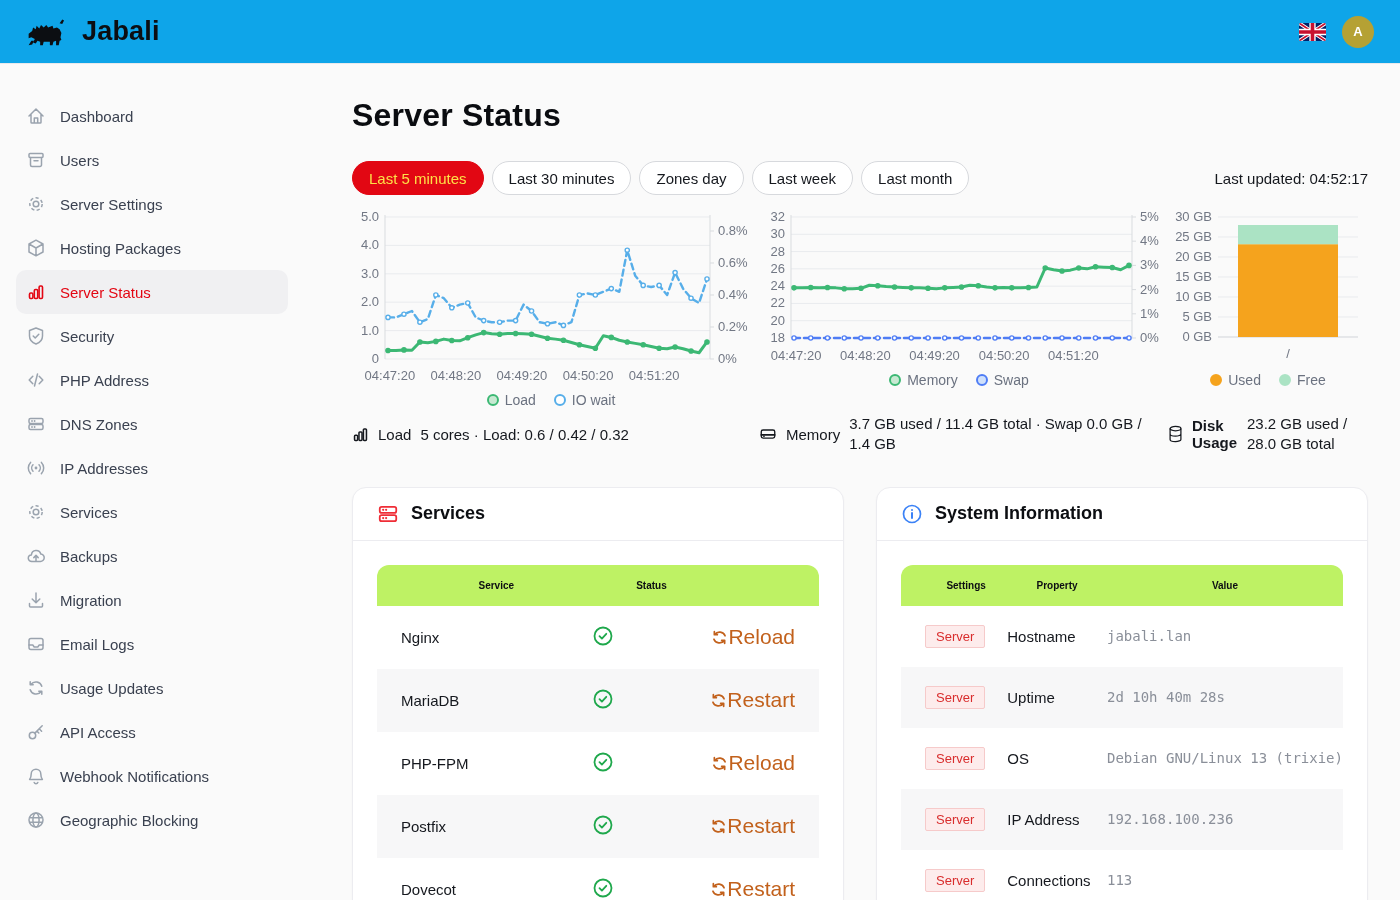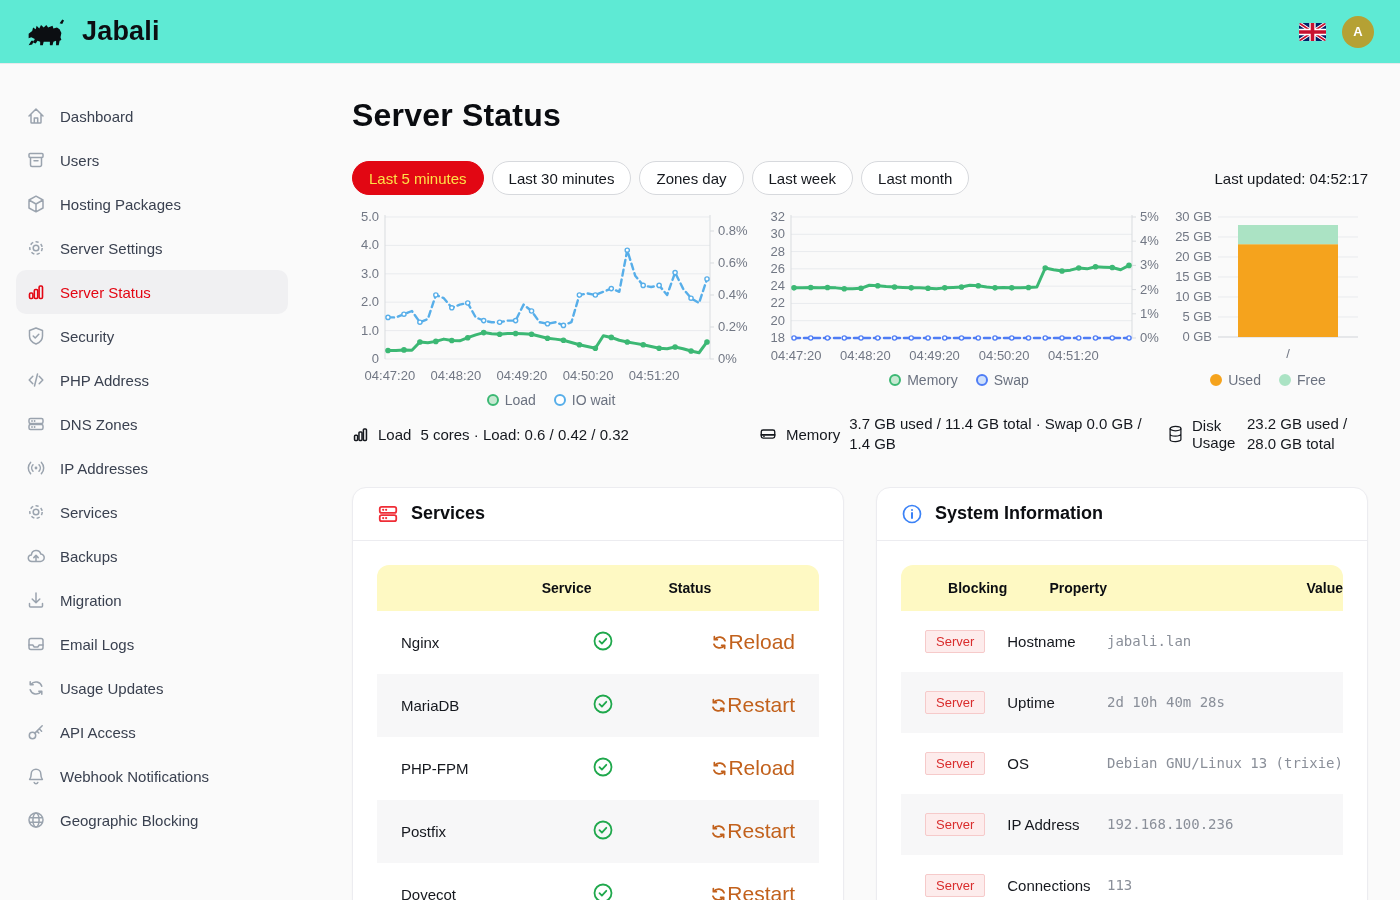--- a/index.html
+++ b/index.html
@@ -1,20 +1,20 @@
 <!DOCTYPE html>
 <html><head>
 <meta charset="utf-8">
 <style>
   * { margin:0; padding:0; box-sizing:border-box; }
   html,body { width:1400px; height:900px; overflow:hidden; background:#fafafa;
     font-family:"Liberation Sans", sans-serif; color:#15181e; }
 
   
-  .topbar { height:64px; background:#5eead4; border-bottom:1px solid #e8e9ec;
+  .topbar { height:64px; background:#0ea5e9; border-bottom:1px solid #e8e9ec;
     display:flex; align-items:center; justify-content:space-between; padding:0 26px; }
   .brand { display:flex; align-items:center; gap:10px; }
   .brand-name { font-size:27px; font-weight:800; letter-spacing:.2px; color:#0c0e12; }
   .top-right { display:flex; align-items:center; gap:16px; }
   .flag { width:27px; height:18px; border-radius:2px; overflow:hidden; display:block; }
   .avatar { width:32px; height:32px; border-radius:50%; background:#b5a134; color:#fff;
     font-size:13px; font-weight:700; display:flex; align-items:center; justify-content:center; cursor:pointer; }
 
   
   .shell { display:flex; height:836px; }
@@ -40,34 +40,34 @@
   .charts-row { margin-top:17px; display:flex; justify-content:space-between; }
   .chart-box { display:flex; flex-direction:column; align-items:center; }
   .legend { margin-top:4px; display:flex; gap:18px; align-items:center; }
   .legend-item { display:flex; align-items:center; gap:6px; font-size:14px; color:#6b7280; }
   .legend-dot { width:12px; height:12px; border-radius:50%; border:2px solid; }
 
   .summaries { margin-top:6px; display:flex; justify-content:space-between; align-items:center; }
   .summary { display:flex; align-items:center; gap:9px; font-size:15px; color:#15181e; }
   .summary svg { stroke:#15181e; flex:none; }
   .sum-label { flex:none; }
-  .sum-label.narrow { width:46px; }
+  .sum-label.narrow { width:46px;font-weight:bold; }
   .sum-text.wrap-mem { max-width:296px; line-height:1.35; }
   .sum-text.wrap-disk { max-width:126px; line-height:1.35; }
 
   
   .cards-row { margin-top:32px; display:flex; justify-content:space-between; }
   .card { width:492px; background:#fff; border:1px solid #ececf0; border-radius:14px;
     box-shadow:0 1px 2px rgba(0,0,0,.04); overflow:hidden; }
   .card-header { padding:15px 24px; display:flex; align-items:center; gap:12px;
     border-bottom:1px solid #ececf0; }
   .card-title { font-size:18px; font-weight:700; color:#0c0e12; }
   .card-body { padding:24px; }
   .inner-table { width:100%; border-collapse:collapse; border-radius:12px; overflow:hidden; display:table; }
-  .inner-table th { background:#fef9c3; text-align:right; font-size:14px; font-weight:700;
+  .inner-table th { background:#bef264; text-align:center; font-size:10px; font-weight:700;
     color:#0c0e12; padding:15px 0; }
   .inner-table td { padding:19px 0; font-size:15px; }
   .inner-table tr.odd td { background:#f7f7f8; }
   .pad-first { padding-left:24px !important; }
   .action-cell { text-align:right; padding-right:24px !important; }
   .action-link { display:inline-flex; align-items:center; gap:1px; color:#c2611c;
     font-size:21px; cursor:pointer; }
   .badge { display:inline-block; padding:3px 10px; border-radius:2px; background:#fdecec;
     border:1px solid #f6caca; color:#d92d2d; font-size:13px; }
   .mono-val { font-family:"DejaVu Sans Mono", monospace; font-size:14px; color:#8a8f99;
@@ -115,34 +115,34 @@
       <span style="display:flex">
           <svg width="20" height="20" viewBox="0 0 20 20" fill="none" stroke-width="1.5" stroke-linecap="round" stroke-linejoin="round">
             <rect x="3" y="3.5" width="14" height="4" rx="1"></rect>
             <path d="M4.5 7.5 V15 a1.5 1.5 0 0 0 1.5 1.5 H14 a1.5 1.5 0 0 0 1.5-1.5 V7.5 M8 10.8 h4"></path>
           </svg>
         </span>
       <span>Users</span>
     </div>
     <div class="nav-item">
       <span style="display:flex">
-          <svg width="20" height="20" viewBox="0 0 20 20" fill="none" stroke-width="1.5" stroke-linecap="round" stroke-linejoin="round">
-            <path d="M10 2.2 L17 6 V14 L10 17.8 L3 14 V6 Z M3 6 L10 10 L17 6 M10 10 V17.8"></path>
-          </svg>
-        </span>
-      <span>Hosting Packages</span>
-    </div>
-    <div class="nav-item">
-      <span style="display:flex">
           <svg width="20" height="20" viewBox="0 0 20 20" fill="none" stroke-width="1.5">
             <circle cx="10" cy="10" r="2.8"></circle>
             <circle cx="10" cy="10" r="6.2" stroke-dasharray="3.2 2.4"></circle>
           </svg>
         </span>
       <span>Server Settings</span>
+    </div>
+    <div class="nav-item">
+      <span style="display:flex">
+          <svg width="20" height="20" viewBox="0 0 20 20" fill="none" stroke-width="1.5" stroke-linecap="round" stroke-linejoin="round">
+            <path d="M10 2.2 L17 6 V14 L10 17.8 L3 14 V6 Z M3 6 L10 10 L17 6 M10 10 V17.8"></path>
+          </svg>
+        </span>
+      <span>Hosting Packages</span>
     </div>
     <div class="nav-item active">
       <span style="display:flex">
           <svg width="20" height="20" viewBox="0 0 20 20" fill="none" stroke-width="1.6" stroke-linejoin="round">
             <rect x="3.5" y="11" width="3.4" height="5.5" rx="1.2"></rect>
             <rect x="8.3" y="7.5" width="3.4" height="9" rx="1.2"></rect>
             <rect x="13.1" y="4" width="3.4" height="12.5" rx="1.2"></rect>
           </svg>
         </span>
       <span>Server Status</span>
@@ -634,21 +634,21 @@
         </div>
         <div class="card-body">
           <table class="inner-table">
             <colgroup>
                 <col style="width:120px">
                 <col style="width:110px">
                 <col style="width:220px">
               </colgroup>
             <tbody>
                 <tr>
-              <th class="pad-first">Blocking</th>
+              <th class="pad-first">Settings</th>
               <th>Property</th>
               <th>Value</th>
             </tr>
             <tr>
               <td class="pad-first"><span class="badge">Server</span></td>
               <td>Hostname</td>
               <td>
                     <span class="mono-val">jabali.lan</span>
                   </td>
             </tr>

